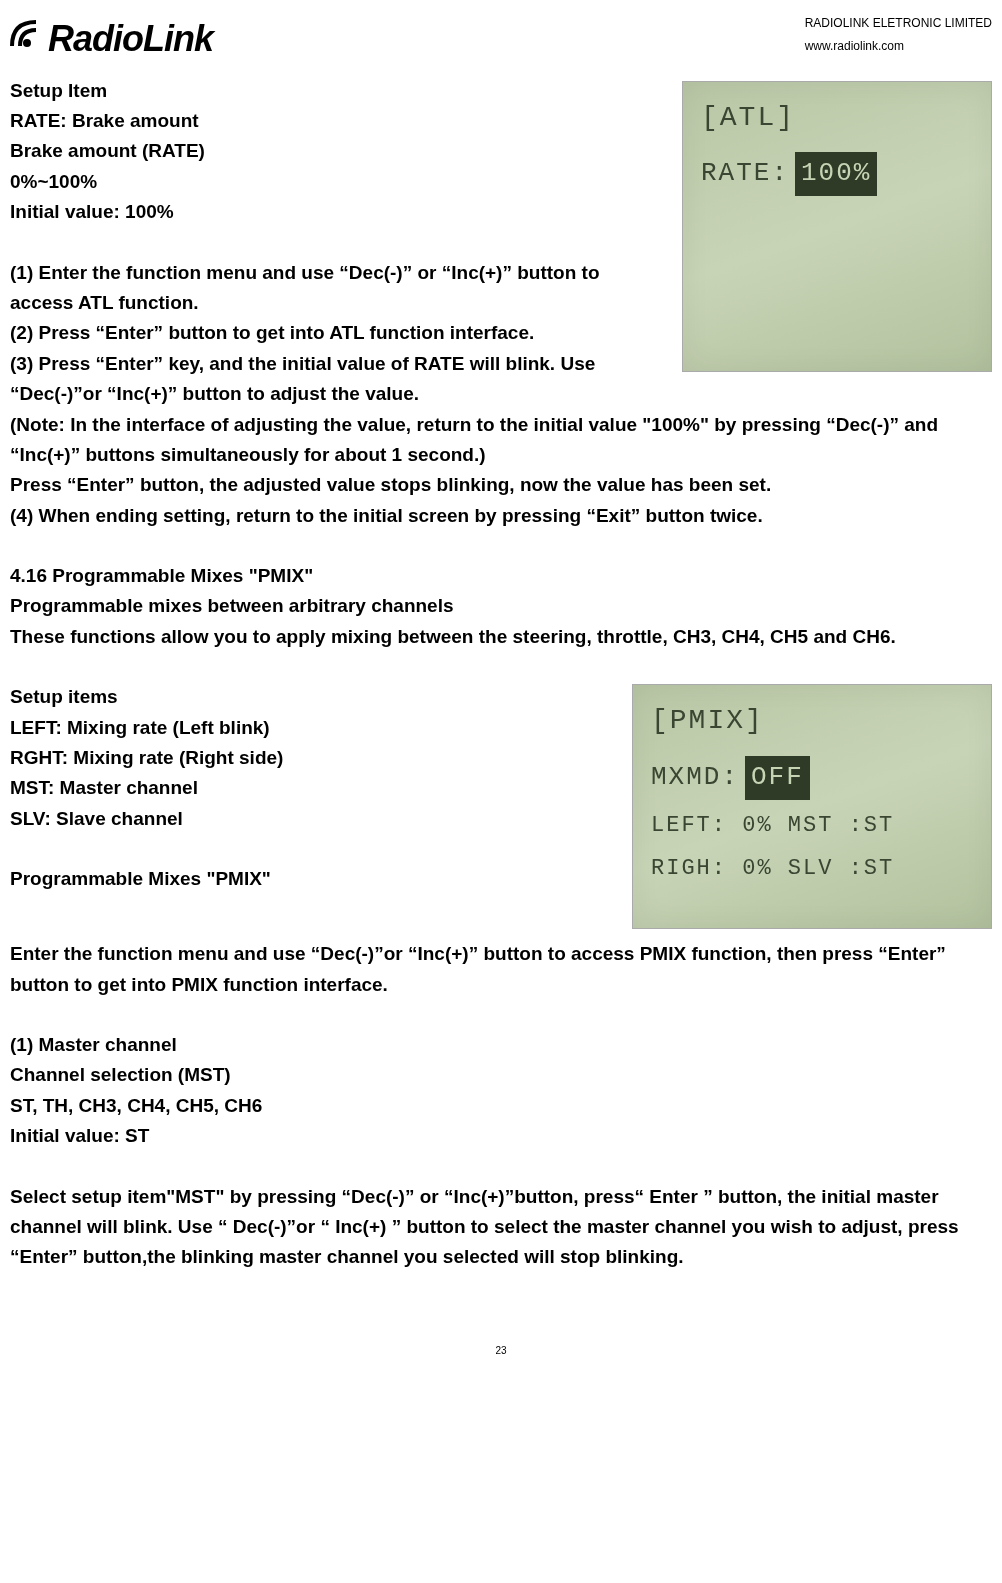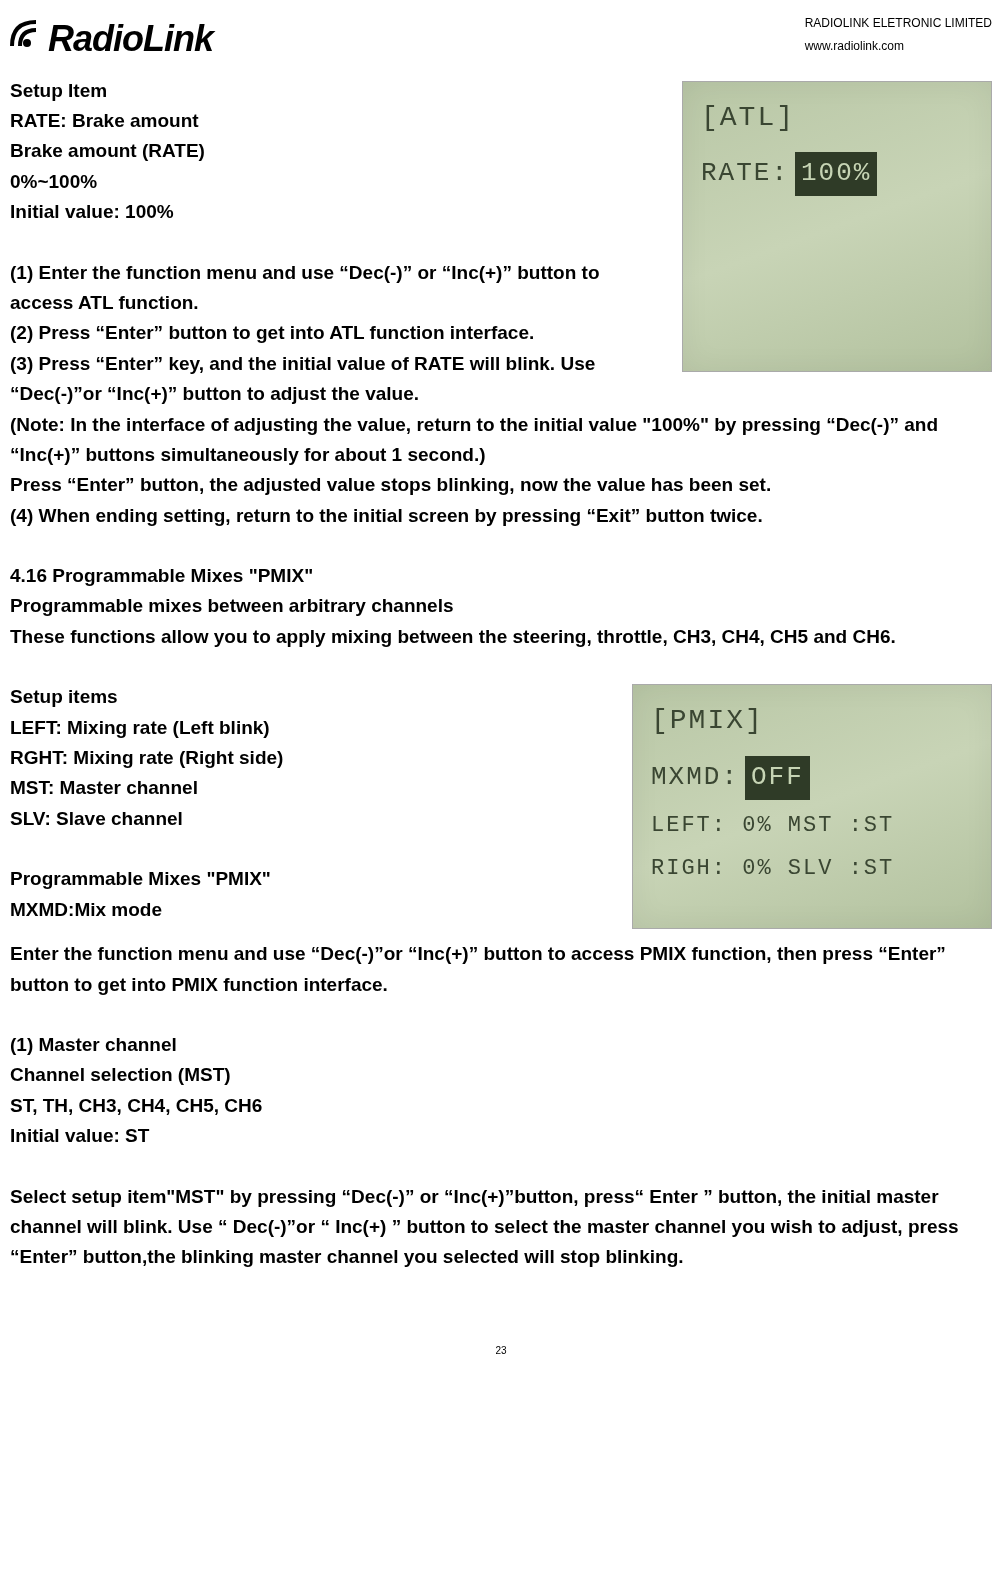--- a/index.html
+++ b/index.html
@@ -173,21 +173,20 @@
 
   <div class="para bold">Setup items</div>
   <div class="para">LEFT: Mixing rate (Left blink)</div>
   <div class="para">RGHT: Mixing rate (Right side)</div>
   <div class="para">MST: Master channel</div>
   <div class="para">SLV: Slave channel</div>
 
   <div class="section-gap"></div>
 
   <div class="para">Programmable Mixes "PMIX"</div>
-  <div class="para">MXMD:Mix mode</div>
 
   <div class="clear"></div>
 
   <div class="para">Enter the function menu and use “Dec(-)”or  “Inc(+)”  button to access PMIX function, then press “Enter”  button to get into PMIX function interface.</div>
 
   <div class="section-gap"></div>
 
   <div class="para">(1) Master channel</div>
   <div class="para">Channel selection (MST)</div>
   <div class="para">ST, TH, CH3, CH4, CH5, CH6</div>

